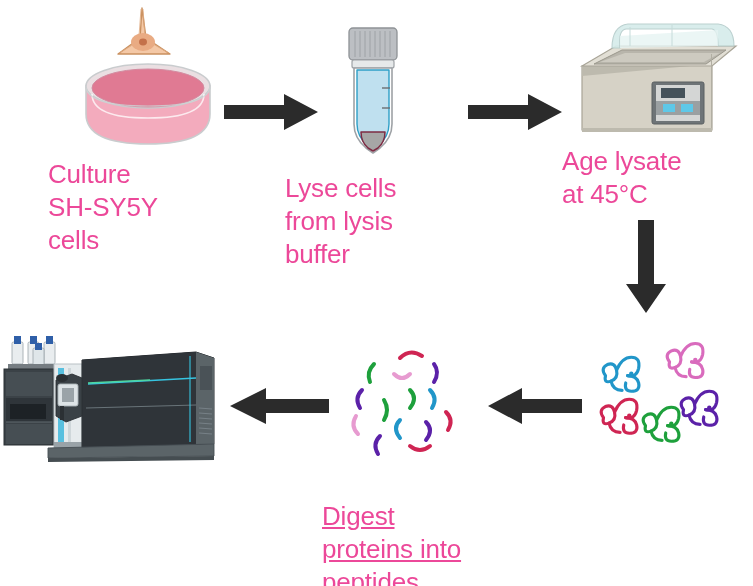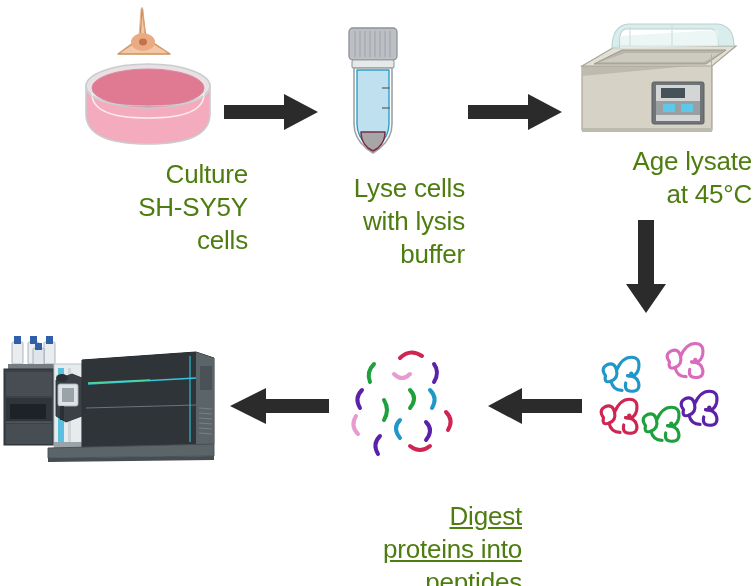--- a/index.html
+++ b/index.html
@@ -14,25 +14,25 @@
   #canvas {
     position: relative;
     width: 753px;
     height: 586px;
     background: #ffffff;
     overflow: hidden;
   }
   .node { position: absolute; }
   .caption {
     position: absolute;
-    text-align: right;
+    text-align: left;
     font-family: "Liberation Sans", sans-serif;
     font-size: 26px;
     line-height: 33px;
-    color: #4d7c0f;
+    color: #ec4899;
     white-space: pre-line;
     letter-spacing: -0.2px;
   }
   .arrow { position: absolute; }
 
   
   .svg-ico { display: block; }
 </style>
 </head>
 <body>
@@ -94,21 +94,21 @@
         <g stroke="#6a6e72" stroke-width="1.4">
           <line x1="52" y1="68" x2="60" y2="68"></line>
           <line x1="52" y1="88" x2="60" y2="88"></line>
         </g>
 
         <path d="M31 112 Q31 122 38 128 L43 131 L48 128 Q55 122 55 112 Z" fill="#a6a6a6" stroke="#7d2b43" stroke-width="1.5" stroke-linejoin="round"></path>
       </g>
     </svg>
   </div>
   <div class="caption" style="left:285px; top:172px; width:180px;">Lyse cells
-with lysis
+from lysis
 buffer</div>
 
   <div class="arrow" style="left:466px; top:90px; width:100px; height:44px;">
     <svg width="100" height="44" viewBox="0 0 100 44">
       <path d="M2 15 L62 15 L62 4 L96 22 L62 40 L62 29 L2 29 Z" fill="#2b2b2b"></path>
     </svg>
   </div>
 
   <div class="node" style="left:572px; top:14px; width:170px; height:128px;">
     <svg class="svg-ico" width="170" height="128" viewBox="0 0 170 128">

